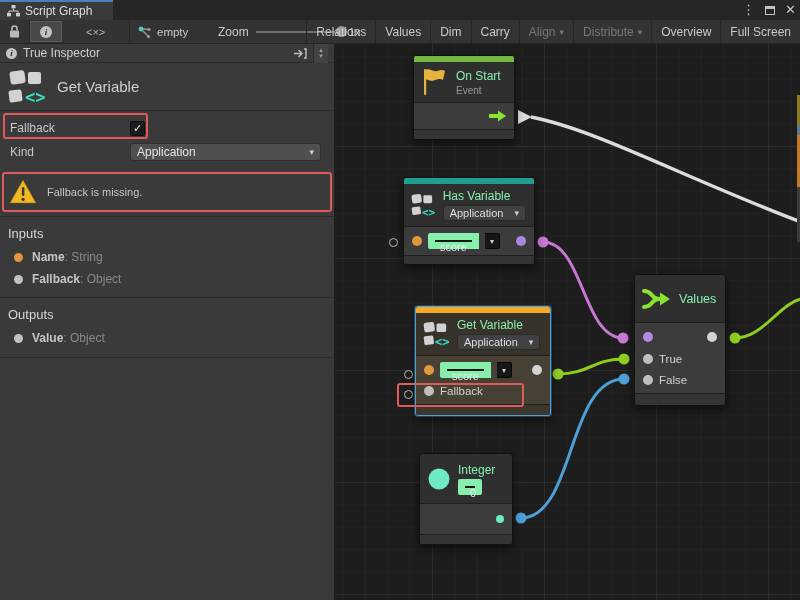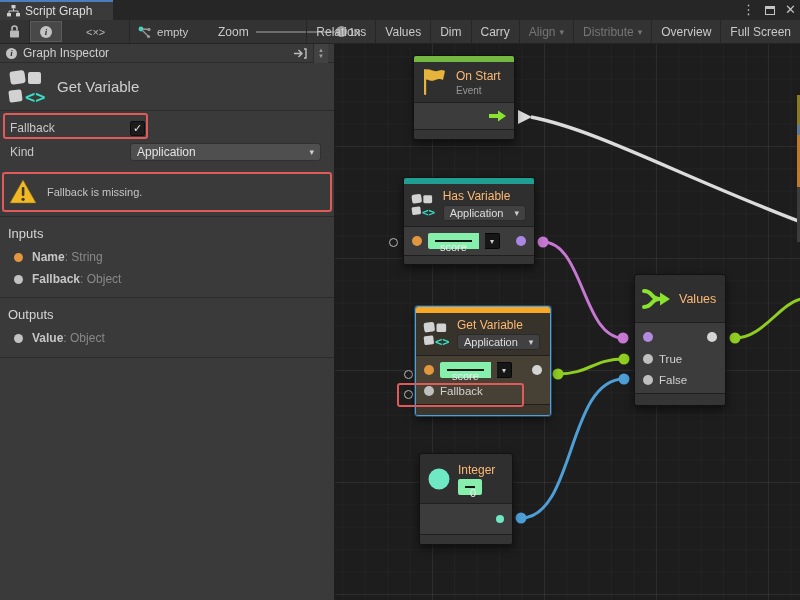--- a/index.html
+++ b/index.html
@@ -71,21 +71,21 @@
       linear-gradient(90deg, rgba(255,255,255,.022) 1px, transparent 1px);
     background-size:112px 112px,112px 112px,22.4px 22.4px,22.4px 22.4px;
     background-position:-15px -10px; }
   #wires { position:absolute; left:0; top:0; z-index:5; pointer-events:none; }
 
   .node { position:absolute; background:#2f2f2f; border:1px solid #121212; border-radius:3px;
           box-shadow:0 4px 9px rgba(0,0,0,.5); z-index:10; }
   .nbar { height:6px; border-radius:2px 2px 0 0; }
   .nhead { display:flex; align-items:center; gap:7px; padding:5px 8px 5px 7px; }
   .ncol { display:flex; flex-direction:column; gap:2px; }
-  .ntitle { font-size:12px; color:#fdba74; white-space:nowrap; }
+  .ntitle { font-size:12px; color:#86efac; white-space:nowrap; }
   .nsub { font-size:10px; color:#979797; }
   .nports { background:#3c3c3c; border-top:1px solid #1f1f1f; padding:3px 0; }
   .prow { display:flex; align-items:center; gap:6px; padding:0 8px; }
   .nfoot { background:#353535; border-top:1px solid #1f1f1f; border-radius:0 0 2px 2px; }
   .dot { width:10px; height:10px; border-radius:50%; flex:0 0 auto; }
   .kindpill { display:flex; align-items:center; gap:7px; background:#414141; border:1px solid #2a2a2a;
               border-radius:3px; padding:1px 6px; font-size:11px; color:#dedede; }
   .kindpill .caret { font-size:9px; color:#cfcfcf; }
   .vfield { background:#161616; border:7px solid #86efac; border-radius:2px 0 0 2px; font-size:11px;
             color:#ececec; padding:1px 5px; min-width:40px; height:16px; line-height:13px; }
@@ -182,21 +182,21 @@
       </div>
     <div class="tbtn" style="border-right:none;">
         <span>Full Screen</span>
       </div>
   </div>
 </div>
 
 <div id="inspector">
   <div id="insp-head">
     <span class="info-circ" style="width:11px;height:11px;">i</span>
-    <span class="lbl">Graph Inspector</span>
+    <span class="lbl">True Inspector</span>
     <svg width="14" height="11" viewBox="0 0 14 11">
       <path d="M1 5.5 h7 M5.5 2 L9 5.5 L5.5 9" stroke="#bdbdbd" stroke-width="1.4" fill="none"></path>
       <path d="M11 1 h2 v9 h-2" stroke="#bdbdbd" stroke-width="1.4" fill="none"></path>
     </svg>
     <div id="insp-spin">
         <span>▲</span>
         <span>▼</span>
       </div>
   </div>
 

